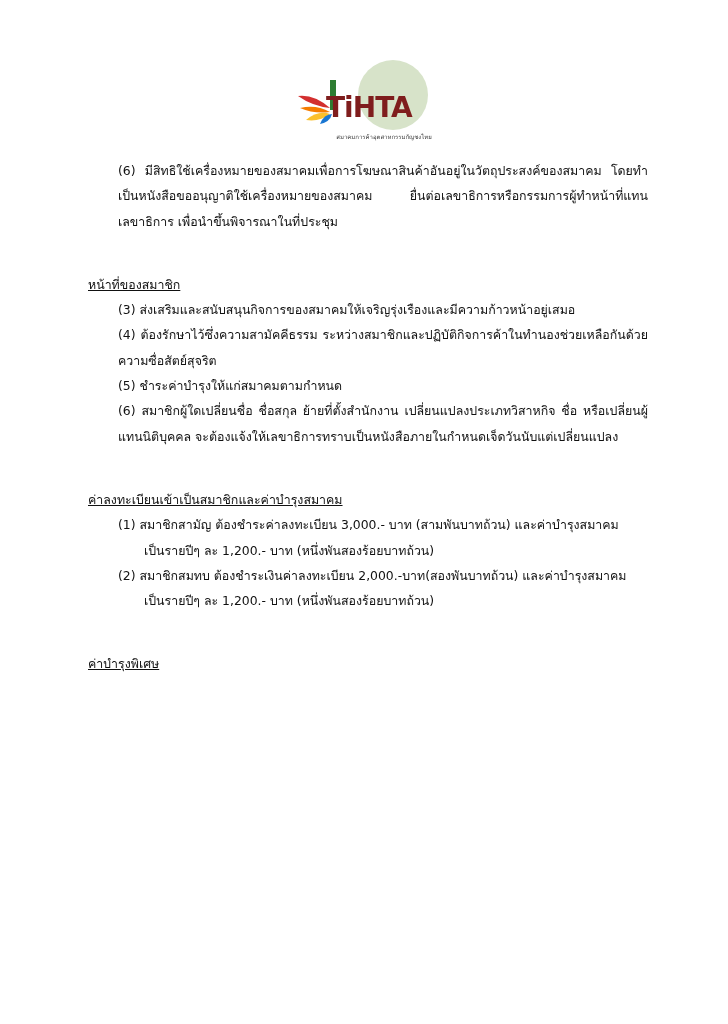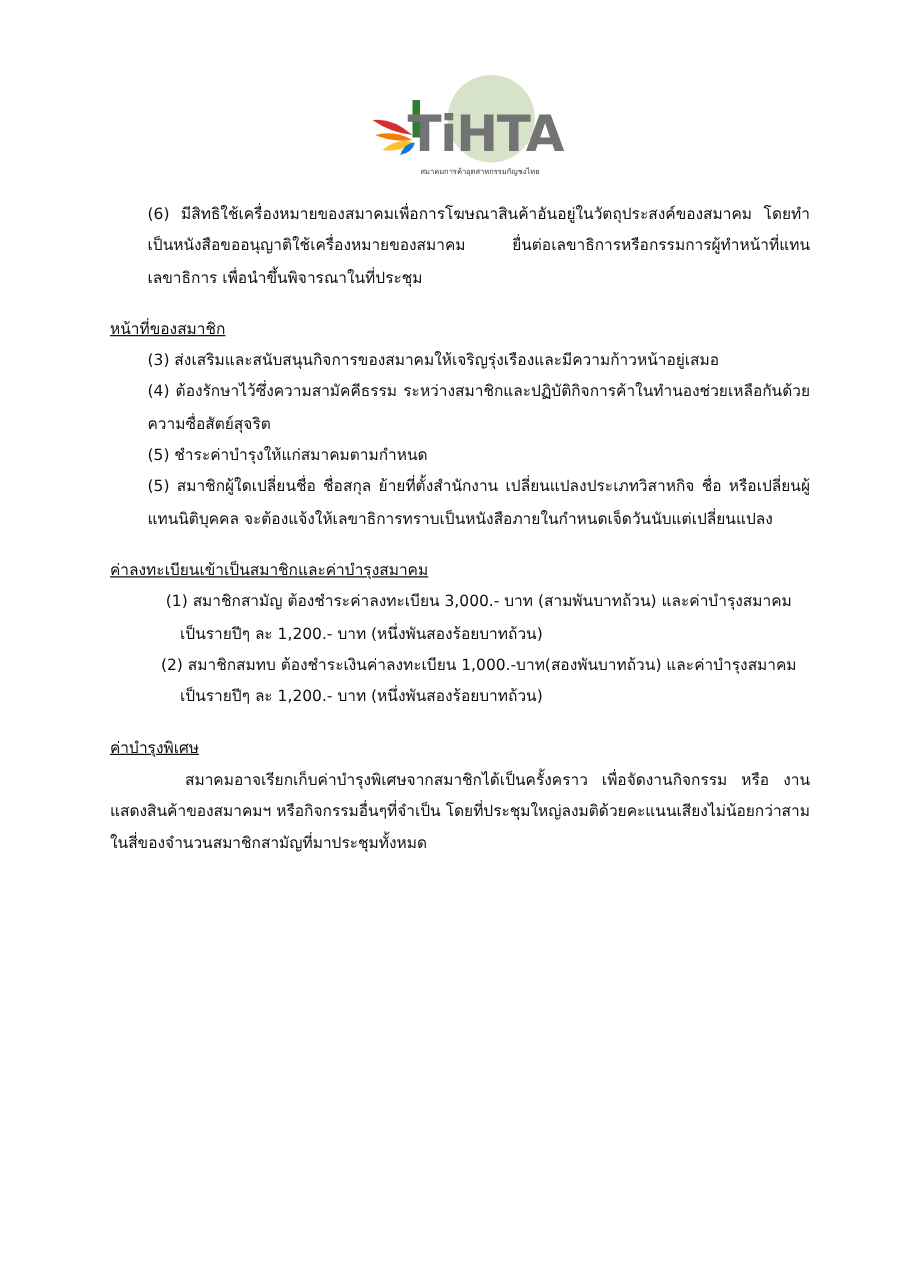--- a/index.html
+++ b/index.html
@@ -14,35 +14,35 @@
   .logo-circle {
     position: absolute; left: 62px; top: 2px; width: 70px; height: 70px;
     border-radius: 50%; background: #d7e3c9;
   }
   .logo-leaf {
     position: absolute; left: 0; top: 18px; width: 44px; height: 50px;
   }
   .logo-text {
     position: absolute; left: 30px; top: 30px;
     font-family: "DejaVu Sans", sans-serif; font-weight: bold;
-    font-size: 40px; letter-spacing: -1px; color: #737373; line-height: 40px;
+    font-size: 28px; letter-spacing: -1px; color: #7f1d1d; line-height: 40px;
   }
   .logo-sub {
     position: absolute; left: 36px; top: 74px; width: 104px;
     font-size: 6px; color: #333333; white-space: nowrap; text-align: center;
   }
   .content {
     position: absolute; left: 88px; top: 158px; width: 560px;
     font-size: 12.4px; line-height: 25.3px;
   }
   p { margin: 0; text-align: justify; }
   .indent { padding-left: 30px; }
-  .heading { text-decoration: underline; margin-top: 16px; }
+  .heading { text-decoration: underline; margin-top: 38px; }
   .first-indent { text-indent: 60px; }
-  .fee-line { padding-left: 30px; text-align: center; }
+  .fee-line { padding-left: 30px; }
   .fee-line2 { padding-left: 56px; }
 </style>
 </head>
 <body>
 
 <div class="logo">
   <div class="logo-circle"></div>
   <svg class="logo-leaf" viewBox="0 0 44 50">
     <path d="M34 4 L40 4 L40 34 L34 34 Z" fill="#2e7d32"></path>
     <path d="M2 20 Q18 18 34 32 Q16 30 2 20 Z" fill="#d32f2f"></path>
@@ -54,33 +54,32 @@
   <div class="logo-sub">สมาคมการค้าอุตสาหกรรมกัญชงไทย</div>
 </div>
 
 <div class="content">
   <p class="indent">(6) มีสิทธิใช้เครื่องหมายของสมาคมเพื่อการโฆษณาสินค้าอันอยู่ในวัตถุประสงค์ของสมาคม โดยทำเป็นหนังสือขออนุญาติใช้เครื่องหมายของสมาคม ยื่นต่อเลขาธิการหรือกรรมการผู้ทำหน้าที่แทนเลขาธิการ เพื่อนำขึ้นพิจารณาในที่ประชุม</p>
 
   <p class="heading">หน้าที่ของสมาชิก</p>
   <p class="indent">(3) ส่งเสริมและสนับสนุนกิจการของสมาคมให้เจริญรุ่งเรืองและมีความก้าวหน้าอยู่เสมอ</p>
   <p class="indent">(4) ต้องรักษาไว้ซึ่งความสามัคคีธรรม ระหว่างสมาชิกและปฏิบัติกิจการค้าในทำนองช่วยเหลือกันด้วยความซื่อสัตย์สุจริต</p>
   <p class="indent">(5) ชำระค่าบำรุงให้แก่สมาคมตามกำหนด</p>
-  <p class="indent">(5) สมาชิกผู้ใดเปลี่ยนชื่อ ชื่อสกุล ย้ายที่ตั้งสำนักงาน เปลี่ยนแปลงประเภทวิสาหกิจ ชื่อ หรือเปลี่ยนผู้แทนนิติบุคคล จะต้องแจ้งให้เลขาธิการทราบเป็นหนังสือภายในกำหนดเจ็ดวันนับแต่เปลี่ยนแปลง</p>
+  <p class="indent">(6) สมาชิกผู้ใดเปลี่ยนชื่อ ชื่อสกุล ย้ายที่ตั้งสำนักงาน เปลี่ยนแปลงประเภทวิสาหกิจ ชื่อ หรือเปลี่ยนผู้แทนนิติบุคคล จะต้องแจ้งให้เลขาธิการทราบเป็นหนังสือภายในกำหนดเจ็ดวันนับแต่เปลี่ยนแปลง</p>
 
   <p class="heading">ค่าลงทะเบียนเข้าเป็นสมาชิกและค่าบำรุงสมาคม</p>
   <div>
     <div class="fee-line">
       <span>(1)</span>
       <span>สมาชิกสามัญ    ต้องชำระค่าลงทะเบียน 3,000.- บาท (สามพันบาทถ้วน) และค่าบำรุงสมาคม</span>
     </div>
     <div class="fee-line2">เป็นรายปีๆ ละ 1,200.- บาท (หนึ่งพันสองร้อยบาทถ้วน)</div>
   </div>
   <div>
     <div class="fee-line">
       <span>(2)</span>
-      <span>สมาชิกสมทบ  ต้องชำระเงินค่าลงทะเบียน 1,000.-บาท(สองพันบาทถ้วน) และค่าบำรุงสมาคม</span>
+      <span>สมาชิกสมทบ  ต้องชำระเงินค่าลงทะเบียน 2,000.-บาท(สองพันบาทถ้วน) และค่าบำรุงสมาคม</span>
     </div>
     <div class="fee-line2">เป็นรายปีๆ ละ 1,200.- บาท (หนึ่งพันสองร้อยบาทถ้วน)</div>
   </div>
 
   <p class="heading">ค่าบำรุงพิเศษ</p>
-  <p class="first-indent">สมาคมอาจเรียกเก็บค่าบำรุงพิเศษจากสมาชิกได้เป็นครั้งคราว เพื่อจัดงานกิจกรรม หรือ งานแสดงสินค้าของสมาคมฯ หรือกิจกรรมอื่นๆที่จำเป็น โดยที่ประชุมใหญ่ลงมติด้วยคะแนนเสียงไม่น้อยกว่าสามในสี่ของจำนวนสมาชิกสามัญที่มาประชุมทั้งหมด</p>
 </div>
 
 </body></html>

